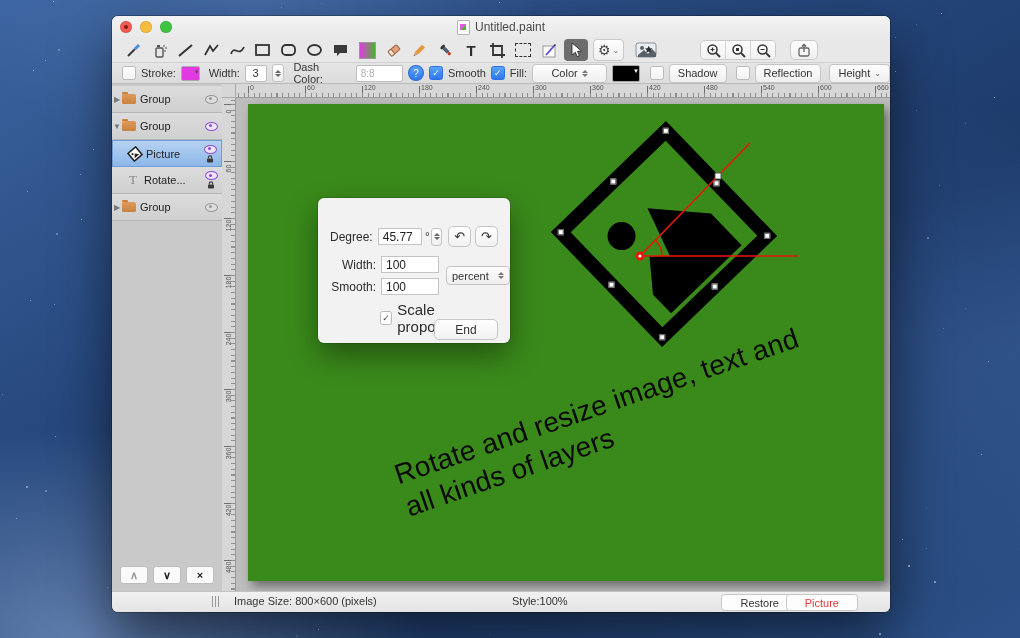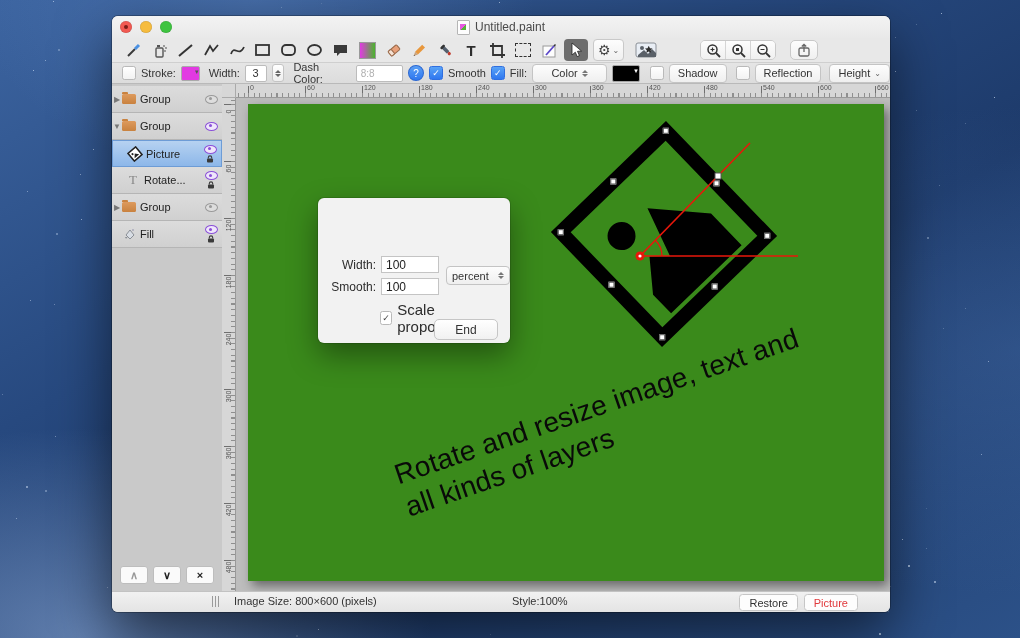--- a/index.html
+++ b/index.html
@@ -139,21 +139,21 @@
     display:flex;align-items:center;justify-content:center;font-size:13px;color:#333;}
   .dcheck{width:12px;height:12px;border:1px solid #b9b9b9;border-radius:2.5px;background:#fff;font-size:9px;
     color:#444;display:flex;align-items:center;justify-content:center;margin-right:5px;}
   
   .statusbar{position:absolute;left:0;bottom:0;right:0;height:20px;background:linear-gradient(#f1f1f1,#e4e4e4);
     border-top:1px solid #c2c2c2;font-size:11px;color:#333;}
   .grip{position:absolute;left:100px;top:4px;display:flex;gap:2px;}
   .grip i{width:1px;height:11px;background:#9a9a9a;}
   .st-text{position:absolute;top:3px;}
   .st-btn{position:absolute;top:2px;height:15px;border:1px solid #c6c6c6;border-radius:3.5px;background:#fdfdfd;
-    display:flex;align-items:center;justify-content:center;font-size:11px;padding:0 9px;}
+    display:flex;align-items:center;justify-content:center;font-size:11px;padding:0 18px;}
   .st-btn.upg{color:#e0383b;}
 </style>
 </head>
 <body>
 
 <div class="desktop">
   <div id="stars">
       <i class="star" style="width: 1px; height: 1px; left: 939.18px; top: 184.533px; opacity: 0.4;"></i>
       <i class="star" style="width: 1px; height: 1px; left: 543.369px; top: 210.101px; opacity: 0.78;"></i>
       <i class="star" style="width: 1px; height: 1px; left: 553.707px; top: 436.72px; opacity: 0.7;"></i>
@@ -546,36 +546,20 @@
           </span>
         </div>
         <div class="layer-row">
           <span class="disc">▶</span>
           <span class="folder"></span>
           <span class="lname">Group</span>
           <span class="eyewrap">
               <span class="eye dim"></span>
             </span>
         </div>
-        <div class="layer-row">
-          <span class="disc"></span>
-          <svg width="14" height="14" style="margin-right:4px">
-              <path d="M4 8 L8 3 L12 8 L8 12 Z" fill="#d8dde4" stroke="#8a8f96"></path>
-              <path d="M3 10 q1 3 2.5 0" fill="#8a8f96"></path>
-              <circle cx="11" cy="3" r="1" fill="#aab"></circle>
-            </svg>
-          <span class="lname">Fill</span>
-          <span class="eyewrap">
-            <span class="eye"></span>
-            <svg width="8" height="8">
-                <rect x="1" y="3.5" width="6" height="4" rx="1" fill="#3a3a3a"></rect>
-                <path d="M2.3 3.5 V2.6 a1.7 1.7 0 0 1 3.4 0 V3.5" fill="none" stroke="#3a3a3a" stroke-width="1.1"></path>
-              </svg>
-          </span>
-        </div>
         <div class="sb-buttons">
           <span class="sb-btn dis">∧</span>
           <span class="sb-btn">∨</span>
           <span class="sb-btn">×</span>
         </div>
       </div>
 
       <div class="corner"></div>
       <div class="hruler" id="hruler">
           <span style="left: 14px;">0</span>
@@ -629,20 +613,31 @@
           <svg class="guides" width="636" height="477">
             <line x1="392" y1="152" x2="550" y2="152" stroke="#e8170b" stroke-width="1.6"></line>
             <line x1="392" y1="152" x2="502" y2="39" stroke="#e8170b" stroke-width="1.6"></line>
             <path d="M 414 152 A 22 22 0 0 0 407.4 136.2" fill="none" stroke="#e8170b" stroke-width="1.4"></path>
             <rect x="467" y="69" width="6" height="6" fill="#fff" stroke="#555"></rect>
             <circle cx="392" cy="152" r="4.5" fill="#e8170b"></circle>
             <circle cx="392" cy="152" r="1.6" fill="#fff"></circle>
           </svg>
 
           <div class="dialog">
+            <div class="drow" style="left:12px;top:28px;width:168px">
+              <span style="width:46px;text-align:right;margin-right:5px">Degree:</span>
+              <span class="dfield" style="width:50px">45.77</span>
+              <span style="margin:0 1px 0 3px">°</span>
+              <span class="stepper">
+                  <i class="up"></i>
+                  <i class="dn"></i>
+                </span>
+              <span class="dbtn" style="width:24px;margin-left:6px">↶</span>
+              <span class="dbtn" style="width:24px;margin-left:4px">↷</span>
+            </div>
             <div class="drow" style="left:12px;top:58px">
               <span style="width:46px;text-align:right;margin-right:5px">Width:</span>
               <span class="dfield" style="width:58px">100</span>
             </div>
             <div class="drow" style="left:12px;top:80px">
               <span style="width:46px;text-align:right;margin-right:5px">Smooth:</span>
               <span class="dfield" style="width:58px">100</span>
             </div>
             <div class="drow" style="left:128px;top:68px">
               <span class="pill" style="width:52px;justify-content:space-between;padding:0 5px">

